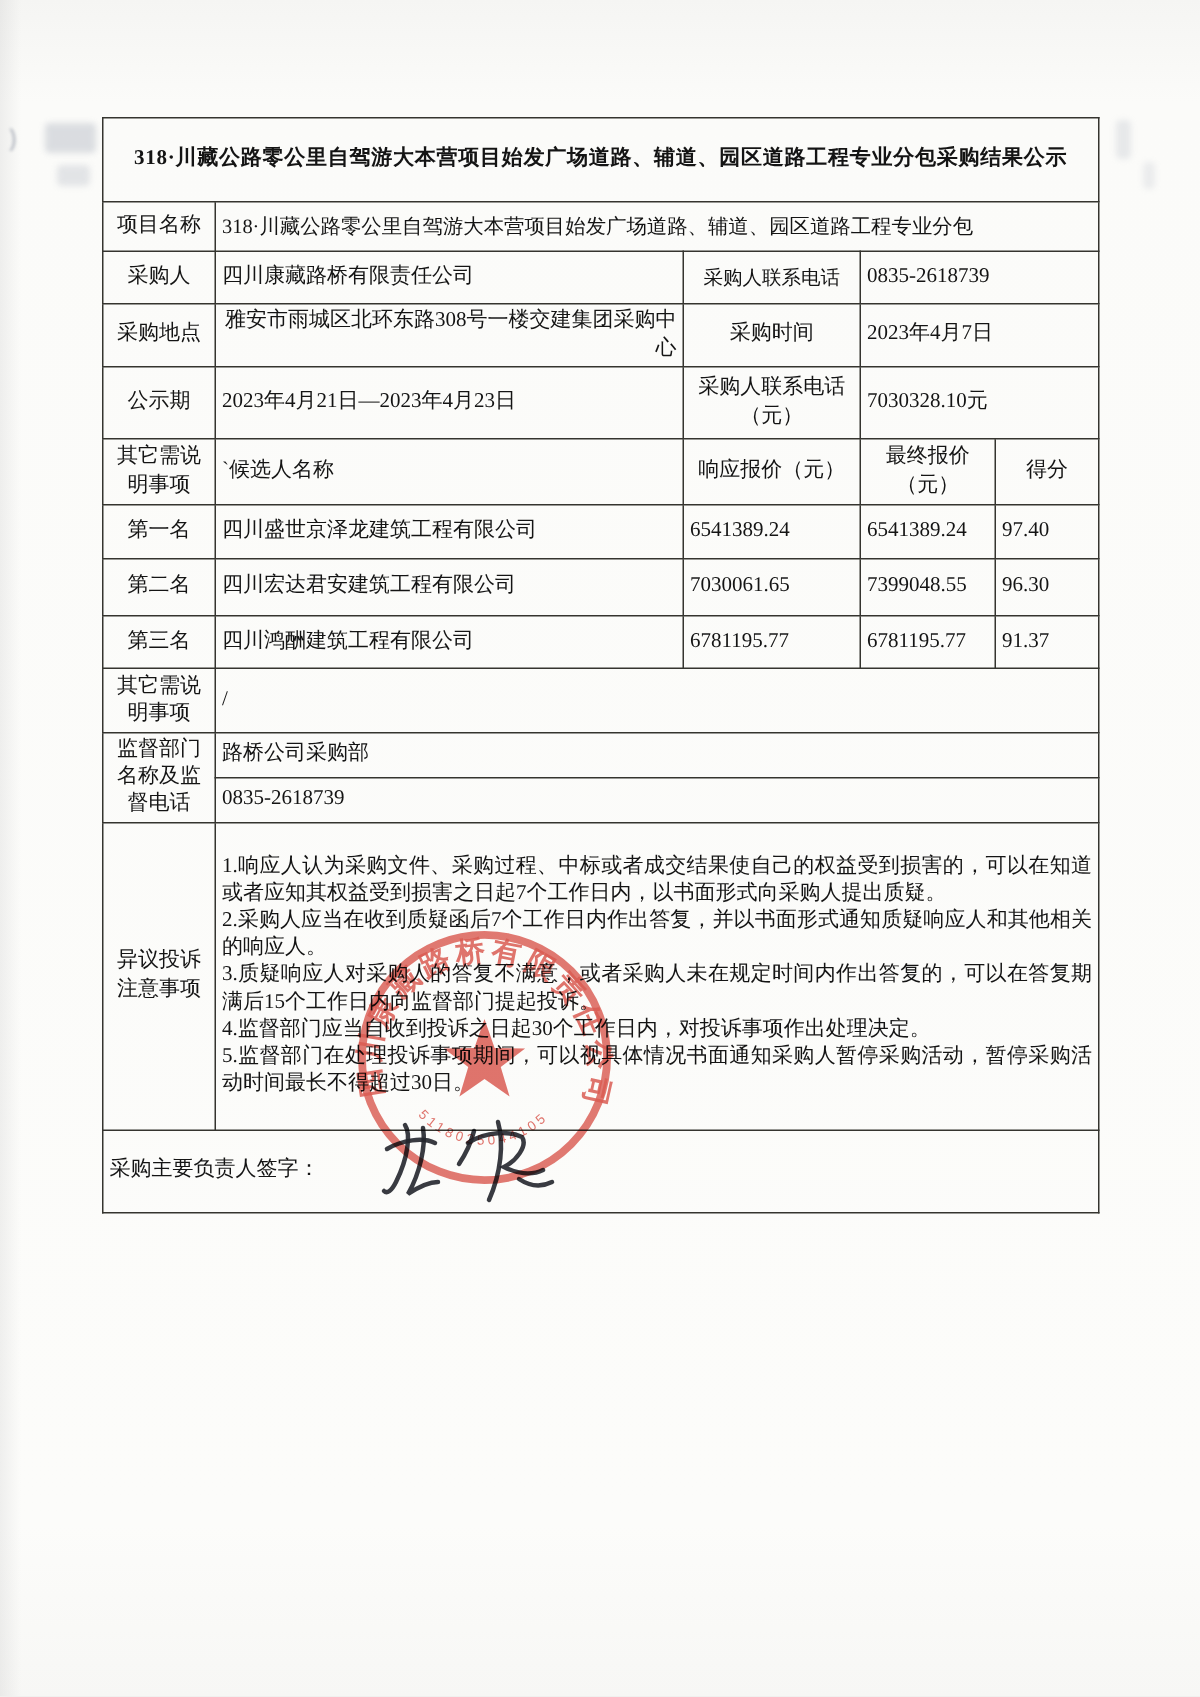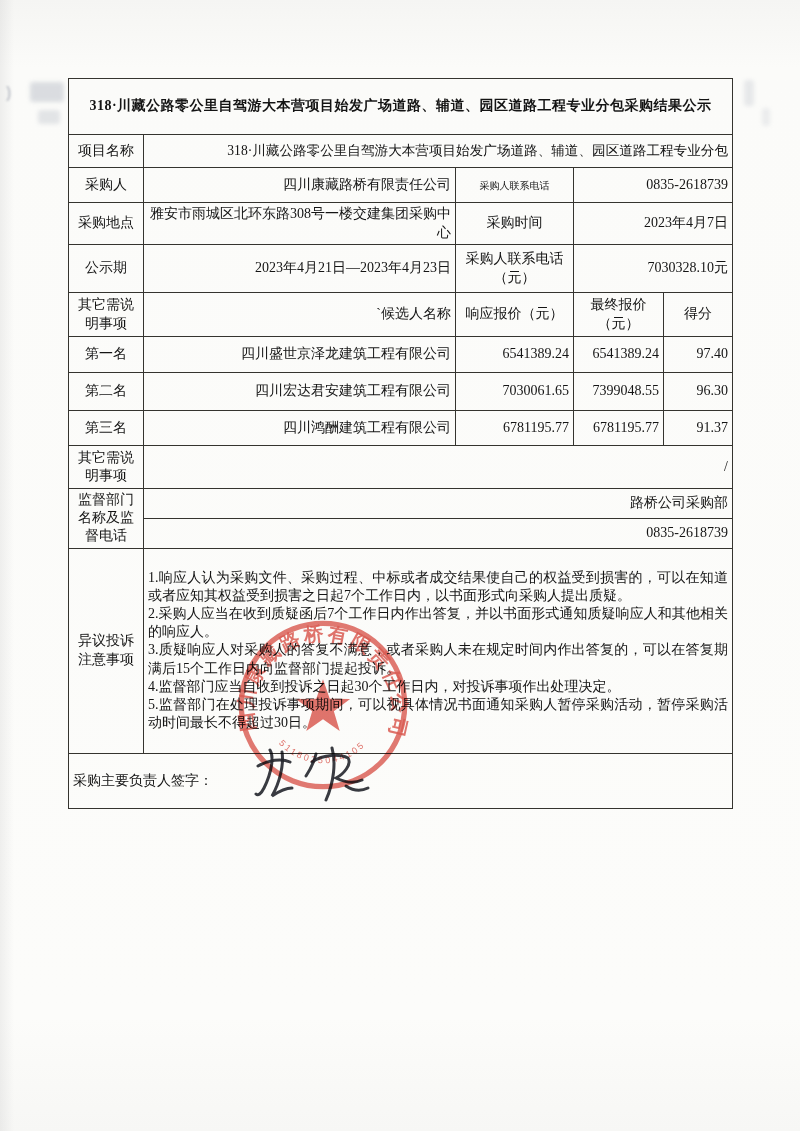--- a/index.html
+++ b/index.html
@@ -37,23 +37,23 @@
     padding:2px 4px; vertical-align:middle;
     overflow:hidden;
     font-family:Liberation Serif, serif;
   }
   td.title-cell {
     font-size:18.5px; font-weight:bold; text-align:center;
     line-height:1.45; letter-spacing:.5px; padding:4px 6px;
     border-width:2.2px;
   }
   td.lbl { text-align:center; padding:2px 2px; }
-  td.c { text-align:right; }
+  td.c { text-align:left; }
   td.l { text-align:right; padding-left:6px; }
-  td.num { text-align:right; font-family:"Liberation Serif","DejaVu Serif",serif; }
+  td.num { text-align:left; font-family:"Liberation Serif","DejaVu Serif",serif; }
   td.obj {
     vertical-align:middle; padding:4px 8px; font-size:14.2px; line-height:1.52;
     text-align:justify;
     margin-left:36px;
   }
   td.sign-cell {
     font-size:15px; padding-left:12px; vertical-align:middle; border-width:2.2px;
   }
   .sign-inline { display:inline-block; vertical-align:middle; }
 
@@ -94,21 +94,21 @@
     </tr>
 
     <tr style="height:33px">
       <td class="lbl">项目名称</td>
       <td class="c" colspan="4" style="font-size:13.6px;">318·川藏公路零公里自驾游大本营项目始发广场道路、辅道、园区道路工程专业分包</td>
     </tr>
 
     <tr style="height:35px">
       <td class="lbl">采购人</td>
       <td class="c">四川康藏路桥有限责任公司</td>
-      <td class="lbl" style="font-size:10px;">采购人联系电话</td>
+      <td class="lbl" style="font-size:13px;">采购人联系电话</td>
       <td class="c num" colspan="2">0835-2618739</td>
     </tr>
 
     <tr style="height:42px">
       <td class="lbl">采购地点</td>
       <td class="l">雅安市雨城区北环东路308号一楼交建集团采购中心</td>
       <td class="lbl">采购时间</td>
       <td class="c" colspan="2">2023年4月7日</td>
     </tr>
 

